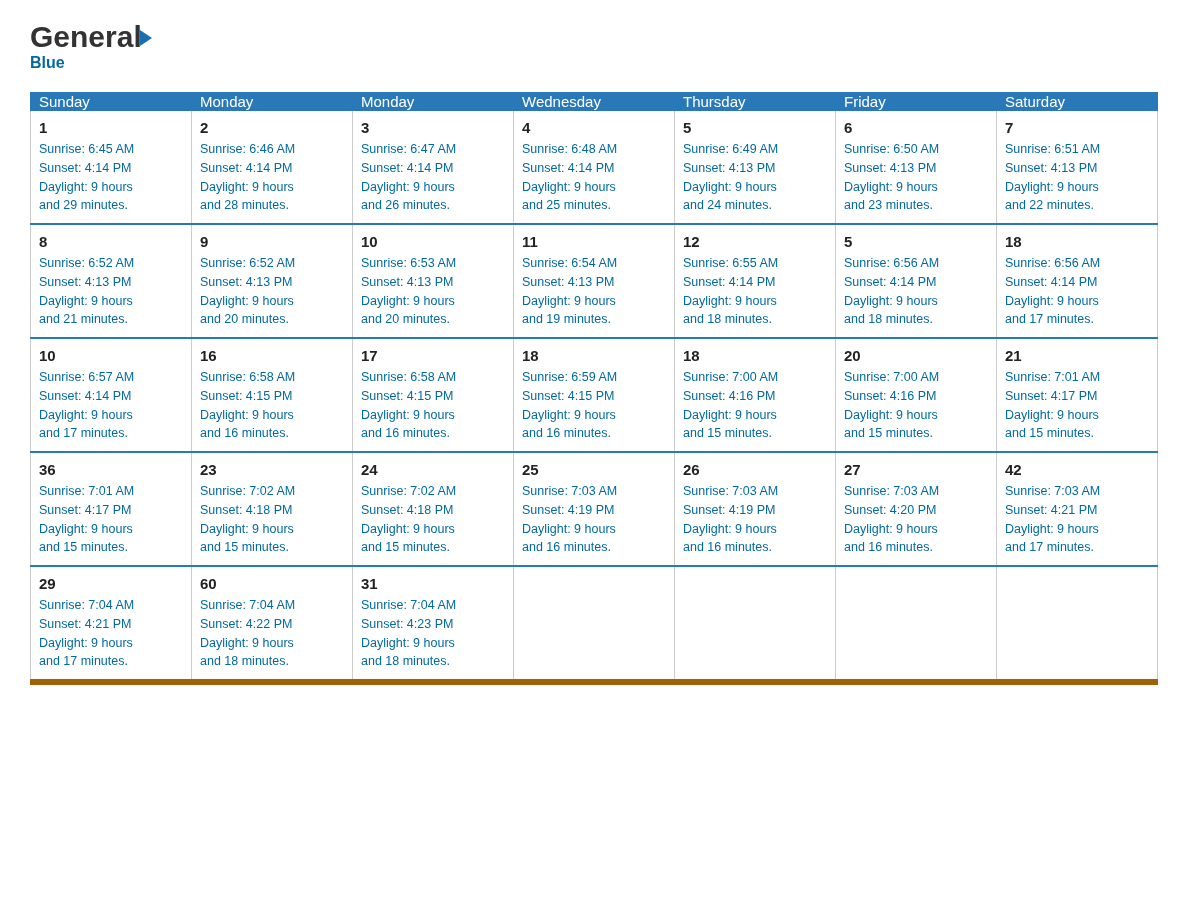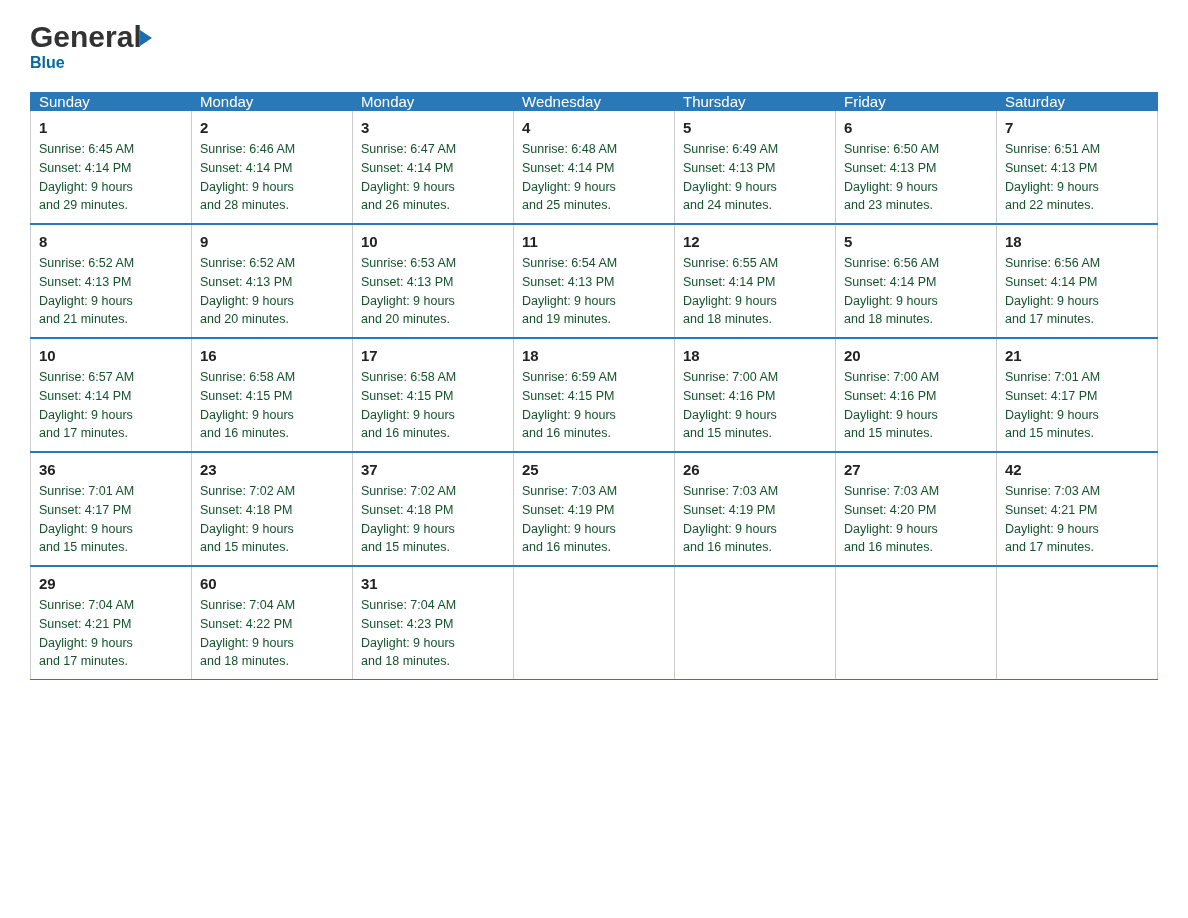--- a/index.html
+++ b/index.html
@@ -65,27 +65,27 @@
     .calendar td .day-num {
       font-size: 15px;
       font-weight: bold;
       color: #222;
       display: block;
       margin-bottom: 4px;
     }
     .calendar td .day-info {
       font-size: 12.5px;
       line-height: 1.5;
-      color: #14532d;
+      color: #0369a1;
     }
     .calendar tbody tr td {
       border-bottom: 2px solid #2979b8;
     }
     .calendar tbody tr:last-child td {
-      border-bottom: 1px solid #a16207;
+      border-bottom: 6px solid #a16207;
     }
     .empty-cell {
       background: #fff;
     }
     .logo-wrapper {
       display: flex;
       align-items: center;
       gap: 0px;
     }
     .logo-g {
@@ -227,21 +227,21 @@
       <tr>
         <td>
           <span class="day-num">36</span>
 <div class="day-info">Sunrise: 7:01 AM<br>Sunset: 4:17 PM<br>Daylight: 9 hours<br>and 15 minutes.</div>
         </td>
         <td>
           <span class="day-num">23</span>
 <div class="day-info">Sunrise: 7:02 AM<br>Sunset: 4:18 PM<br>Daylight: 9 hours<br>and 15 minutes.</div>
         </td>
         <td>
-          <span class="day-num">37</span>
+          <span class="day-num">24</span>
 <div class="day-info">Sunrise: 7:02 AM<br>Sunset: 4:18 PM<br>Daylight: 9 hours<br>and 15 minutes.</div>
         </td>
         <td>
           <span class="day-num">25</span>
 <div class="day-info">Sunrise: 7:03 AM<br>Sunset: 4:19 PM<br>Daylight: 9 hours<br>and 16 minutes.</div>
         </td>
         <td>
           <span class="day-num">26</span>
 <div class="day-info">Sunrise: 7:03 AM<br>Sunset: 4:19 PM<br>Daylight: 9 hours<br>and 16 minutes.</div>
         </td>

